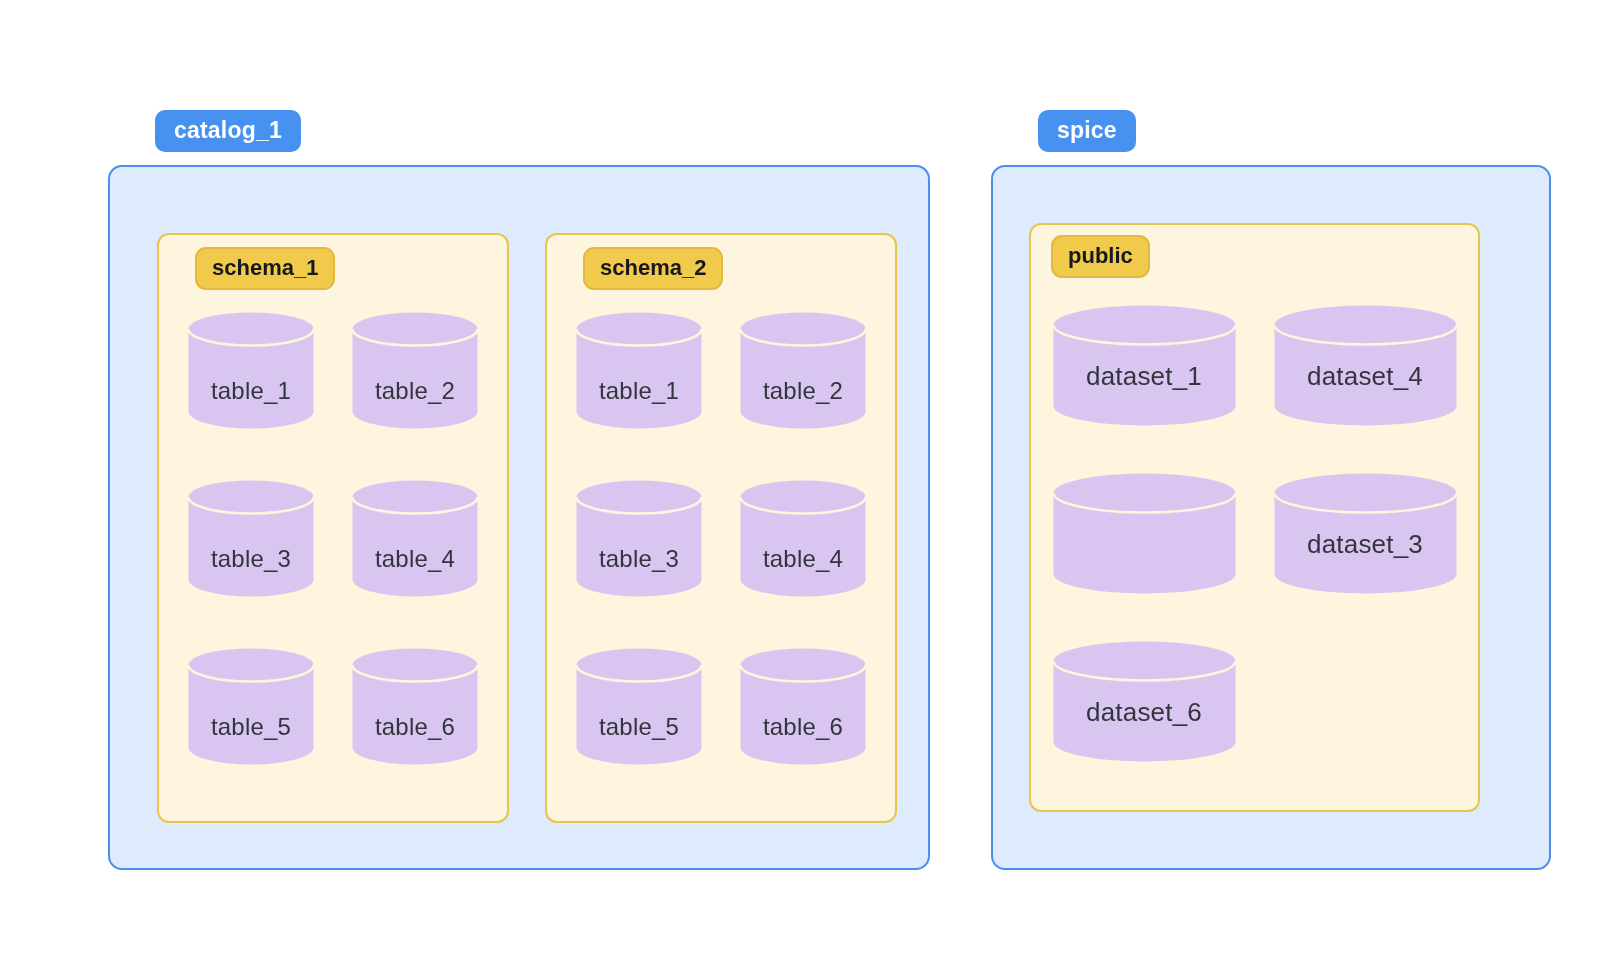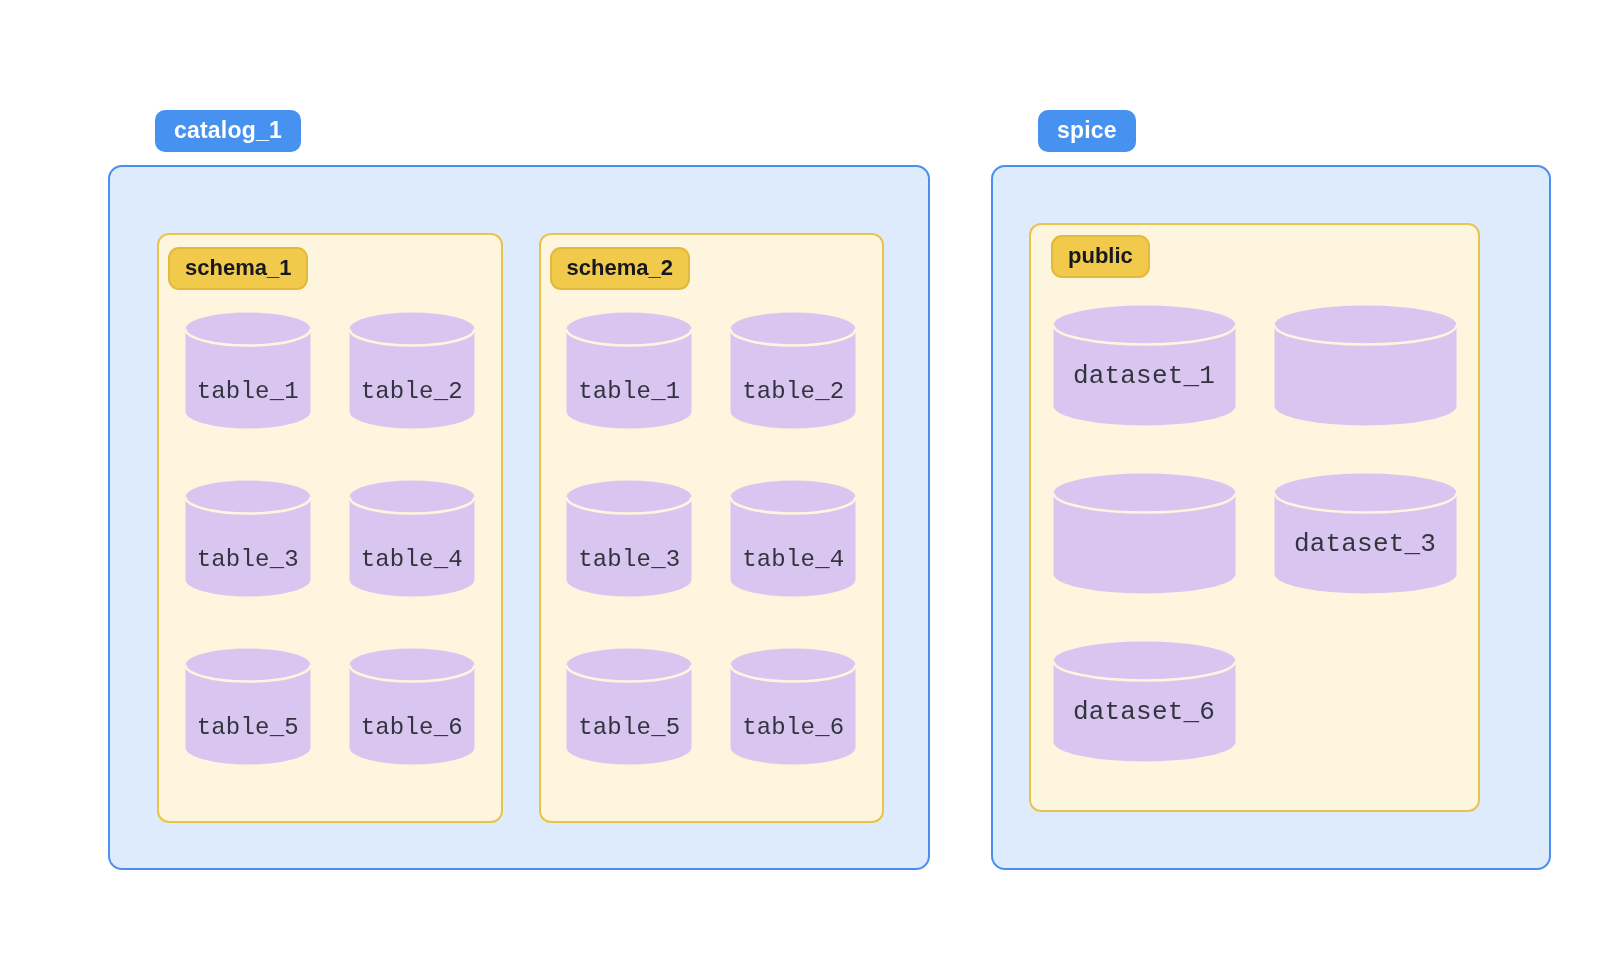--- a/index.html
+++ b/index.html
@@ -60,21 +60,21 @@
   .catalog-box.two-col { width: 822px; height: 705px; padding: 66px 44px 0 47px; gap: 36px; }
   .catalog-box.one-col { width: 560px; height: 705px; padding: 56px 33px 0 36px; }
 
   
   .schema-panel {
     background: var(--cream-bg, #fdf5de);
     border: 2px solid var(--cream-border, #e9c44d);
     border-radius: 12px;
     box-sizing: border-box;
   }
-  .schema-panel.small { width: 377px; height: 590px; padding: 12px 1px 0; }
+  .schema-panel.small { width: 377px; height: 590px; padding: 12px 28px 0; }
   .schema-panel.large { width: 451px; height: 589px; padding: 10px 12px 0; }
   .schema-panel .pill.gold { margin-left: 8px; }
 
   
   .cyl-grid {
     display: grid;
     grid-template-columns: repeat(2, auto);
     justify-content: center;
   }
   .schema-panel.small .cyl-grid { column-gap: 36px; row-gap: 50px; margin-top: 22px; }
@@ -88,21 +88,20 @@
   .cyl-body { fill: var(--cylinder-fill, #d8c6f1); }
   .cyl-sep  { fill: none; stroke: var(--cream-bg, #fdf5de); stroke-width: 2.6; }
   .cyl-label {
     position: absolute;
     left: 0; right: 0;
     display: flex;
     align-items: center;
     justify-content: center;
     color: var(--cylinder-label, #34343e);
     letter-spacing: 0.2px;
-    font-family: Liberation Mono, monospace;
   }
   .table   .cyl-label { top: 42px; bottom: 2px; font-size: 24px; }
   .dataset .cyl-label { top: 40px; bottom: 20px; font-size: 26px; }
 </style>
 </head>
 <body>
 
 <div class="canvas">
 
   <section class="group left">
@@ -230,20 +229,21 @@
               <path class="cyl-body" d="M1.5,20 L1.5,101 A91,19.5 0 0 0 183.5,101 L183.5,20 A91,19.5 0 0 0 1.5,20 Z"></path>
               <path class="cyl-sep" d="M1.5,20 A91,19.5 0 0 0 183.5,20"></path>
             </svg>
             <figcaption class="cyl-label">dataset_1</figcaption>
           </figure>
           <figure class="cyl dataset">
             <svg viewBox="0 0 185 122" aria-hidden="true">
               <path class="cyl-body" d="M1.5,20 L1.5,101 A91,19.5 0 0 0 183.5,101 L183.5,20 A91,19.5 0 0 0 1.5,20 Z"></path>
               <path class="cyl-sep" d="M1.5,20 A91,19.5 0 0 0 183.5,20"></path>
             </svg>
+            <figcaption class="cyl-label">dataset_4</figcaption>
           </figure>
           <figure class="cyl dataset">
             <svg viewBox="0 0 185 122" aria-hidden="true">
               <path class="cyl-body" d="M1.5,20 L1.5,101 A91,19.5 0 0 0 183.5,101 L183.5,20 A91,19.5 0 0 0 1.5,20 Z"></path>
               <path class="cyl-sep" d="M1.5,20 A91,19.5 0 0 0 183.5,20"></path>
             </svg>
           </figure>
           <figure class="cyl dataset">
             <svg viewBox="0 0 185 122" aria-hidden="true">
               <path class="cyl-body" d="M1.5,20 L1.5,101 A91,19.5 0 0 0 183.5,101 L183.5,20 A91,19.5 0 0 0 1.5,20 Z"></path>

